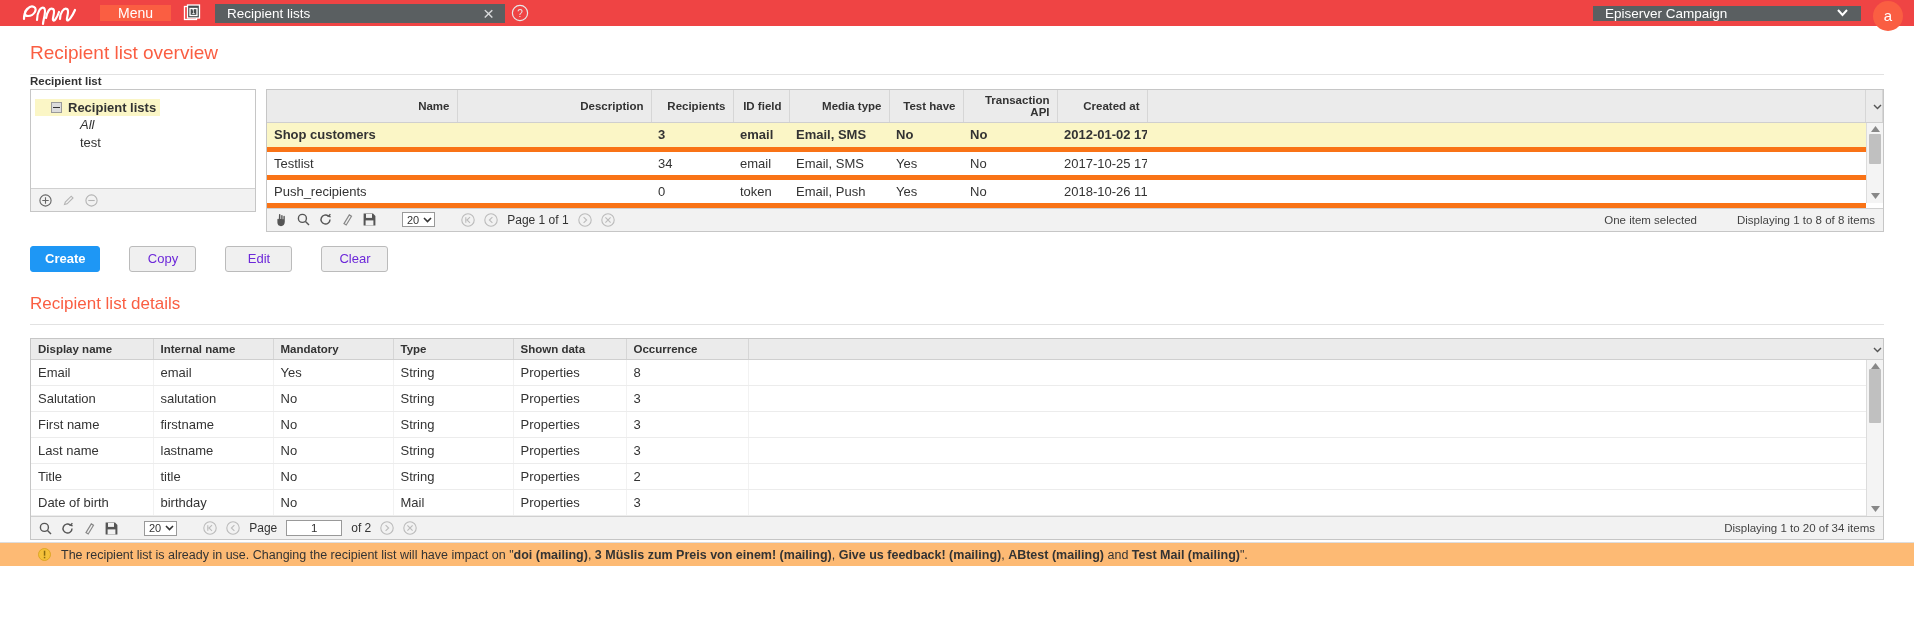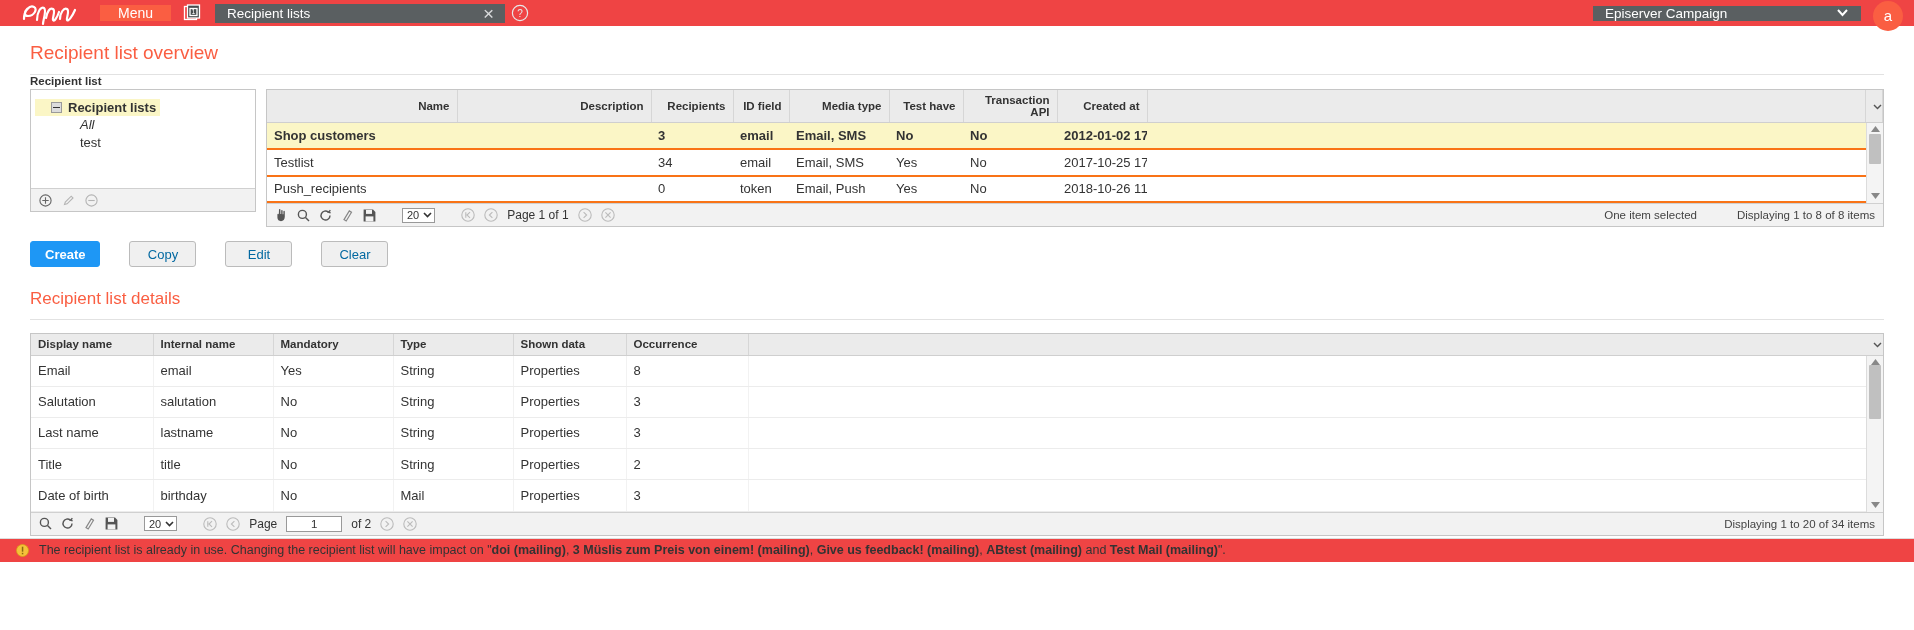--- a/index.html
+++ b/index.html
@@ -126,21 +126,21 @@
   .grid-wrap { flex: 1; margin-left: 10px; border: 1px solid #c6c6c6; background:#fff; }
   table.grid { width: 100%; border-collapse: collapse; table-layout: fixed; }
   table.grid th {
     background: #ebebeb;
     border-right: 1px solid #d6d6d6;
     border-bottom: 1px solid #cfcfcf;
     font-size: 11.5px; font-weight: bold; color: #333;
     text-align: right; padding: 4px 7px; height: 21px;
   }
   table.grid td {
-    border-bottom: 2px solid #f97316;
+    border-bottom: 5px solid #f97316;
     font-size: 13px; padding: 4px 7px; height: 26px;
     white-space: nowrap; overflow: hidden;
   }
   tr.sel td { background: #fbf6c6; font-weight: bold; }
   .hdr-menu { width: 17px; background:#ebebeb; border-bottom:1px solid #cfcfcf; text-align:center; }
   .chevsm { font-size: 9px; color: #666; cursor: pointer; }
 
   .grid-body-holder { position: relative; display: flex; }
   .grid-body-holder > .gtbl { flex: 1; }
   .vscroll {
@@ -172,21 +172,21 @@
   .spring { flex: 1; }
   .status-txt { font-size: 11.5px; color: #444; }
 
   
   .cbtn { cursor: pointer; display:inline-flex; }
 
   
   .btn-row { margin: 14px 0 0 0; display: flex; gap: 29px; }
   .btn {
     min-width: 67px; height: 26px; font-size: 13px;
-    border: 1px solid #bbbbbb; background: #f0f0f0; color: #0369a1;
+    border: 1px solid #bbbbbb; background: #f0f0f0; color: #6d28d9;
     border-radius: 3px; cursor: pointer; padding: 0 14px;
     font-family: "Liberation Sans", sans-serif;
   }
   .btn.primary { background: #1e97f5; border-color: #1e97f5; color: #fff; font-weight: bold; }
 
   
   h2.section-title {
     color: #fa5e42; font-size: 17px; font-weight: normal; margin: 22px 0 10px 0;
   }
   .details-wrap { border: 1px solid #c6c6c6; background: #fff; margin-top: 13px; }
@@ -198,23 +198,23 @@
     text-align: left; padding: 4px 7px; height: 21px;
   }
   table.dgrid td {
     border-bottom: 1px solid #ececec; border-right: 1px solid #f2f2f2;
     font-size: 13px; padding: 3px 7px; height: 21px; white-space: nowrap;
   }
   table.dgrid td.blank, table.dgrid th.blank { border-right: none; }
 
   
   .warnbar {
-    background: #ef4444; border-top: 1px solid #dddddd;
+    background: #fdba74; border-top: 1px solid #dddddd;
     height: 24px; display: flex; align-items: center;
-    padding: 0 0 0 16px; font-size: 12.5px; color: #333;
+    padding: 0 0 0 38px; font-size: 12.5px; color: #333;
     margin-top: 2px;
   }
   .warn-icon { margin-right: 10px; display:inline-flex; }
   .warn-text b { font-weight: bold; }
 </style>
 </head>
 <body>
 
 <div class="topbar">
   <div class="logo">
@@ -545,20 +545,29 @@
         <tr>
           <td>Salutation</td>
           <td>salutation</td>
           <td>No</td>
           <td>String</td>
           <td>Properties</td>
           <td>3</td>
           <td class="blank"></td>
         </tr>
         <tr>
+          <td>First name</td>
+          <td>firstname</td>
+          <td>No</td>
+          <td>String</td>
+          <td>Properties</td>
+          <td>3</td>
+          <td class="blank"></td>
+        </tr>
+        <tr>
           <td>Last name</td>
           <td>lastname</td>
           <td>No</td>
           <td>String</td>
           <td>Properties</td>
           <td>3</td>
           <td class="blank"></td>
         </tr>
         <tr>
           <td>Title</td>

